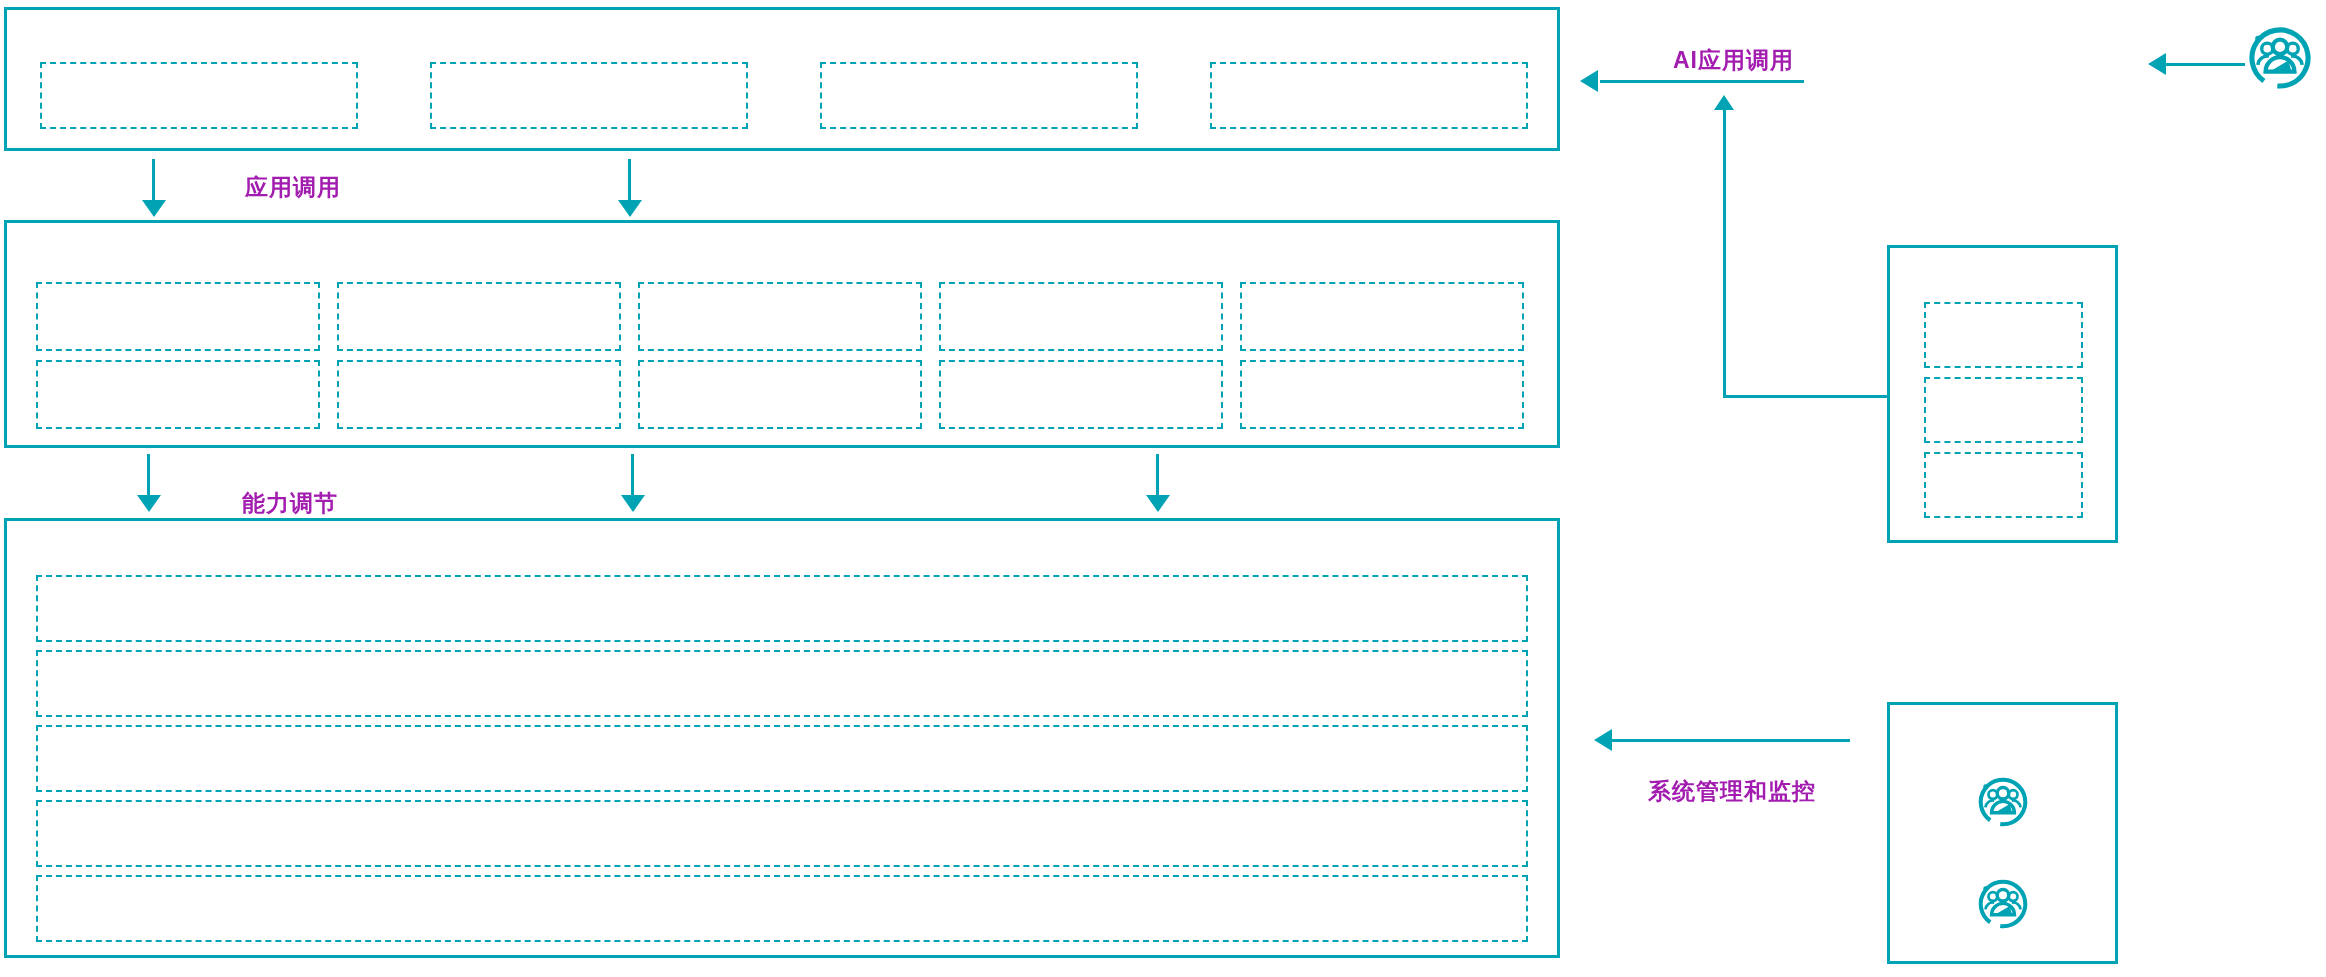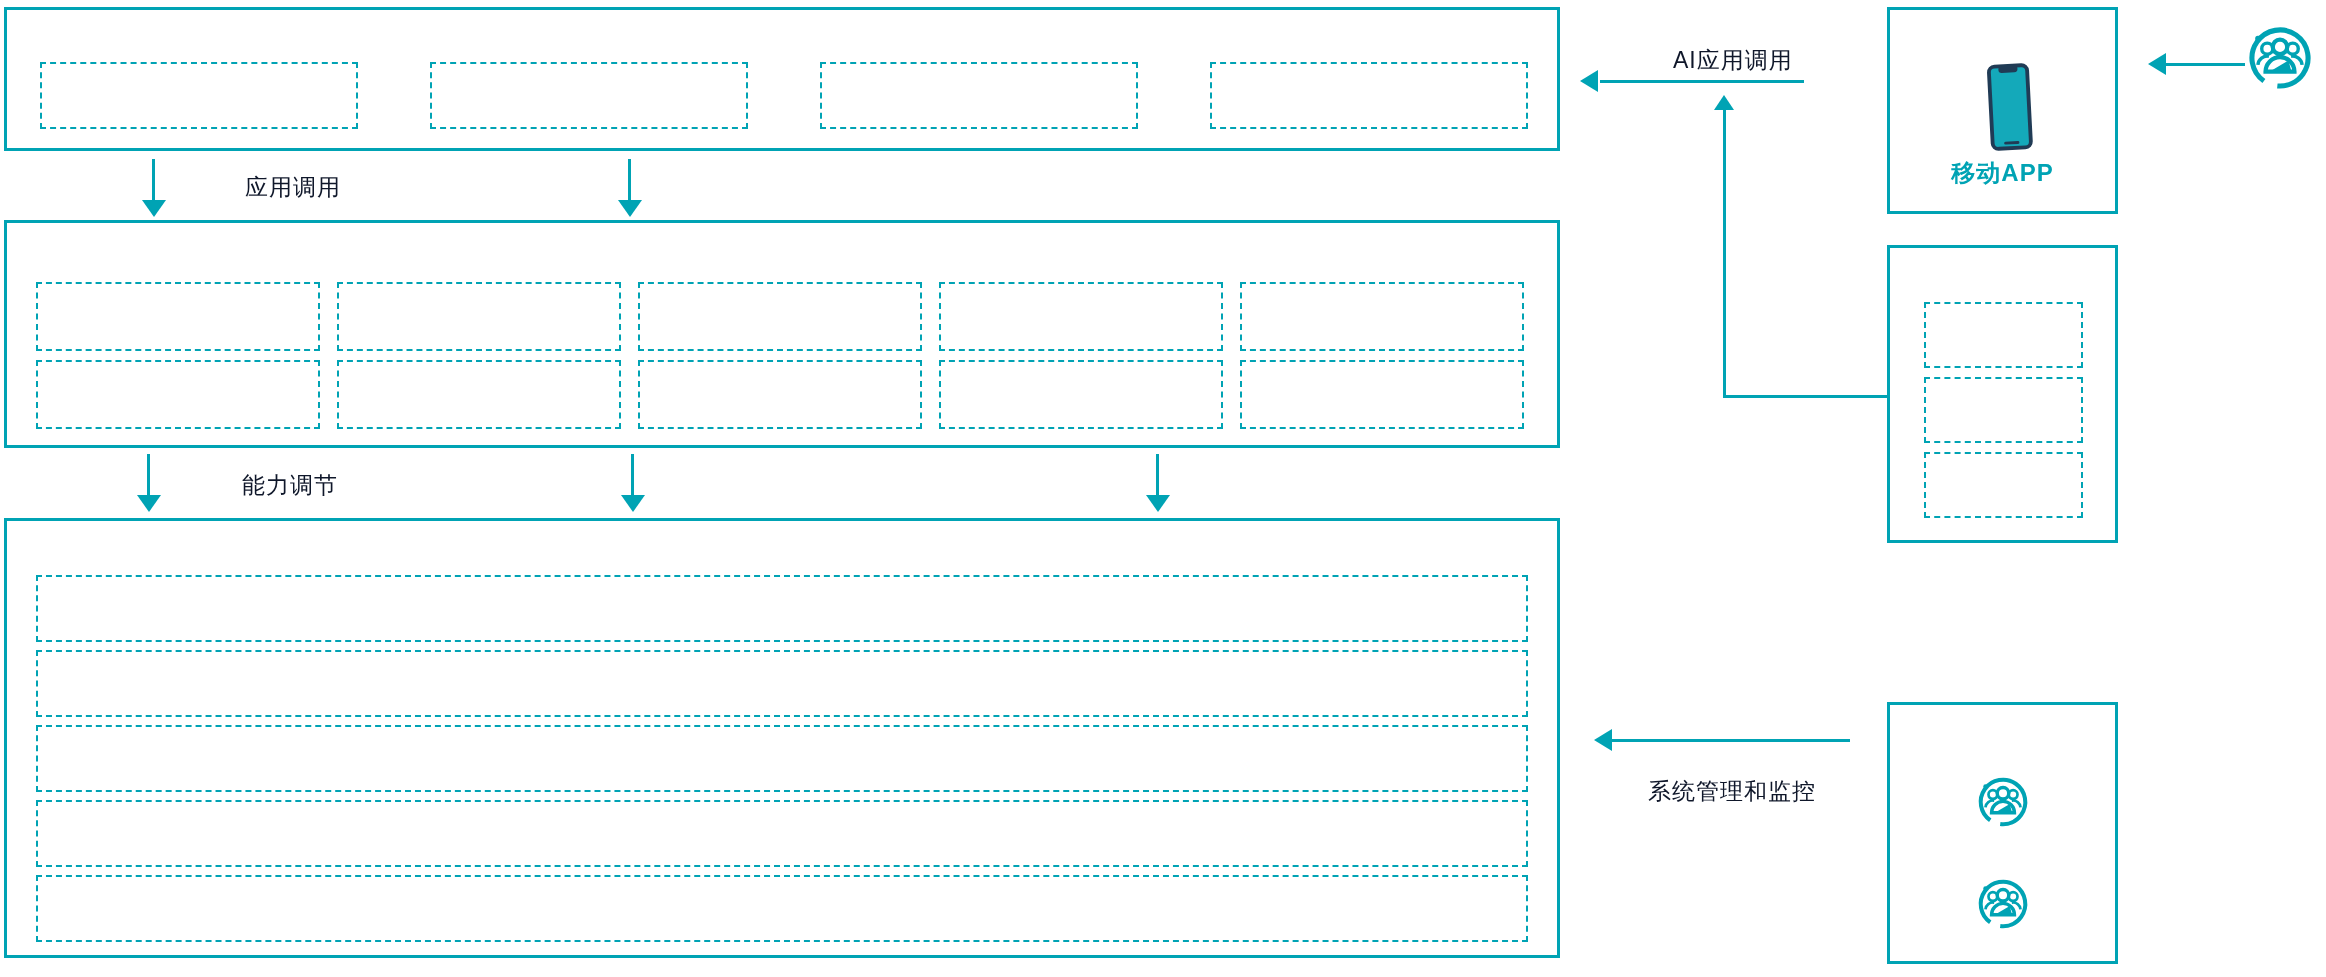--- a/index.html
+++ b/index.html
@@ -39,21 +39,21 @@
     border-left:12px solid transparent;border-right:12px solid transparent;
     border-top:17px solid #00a3b4;}
   .head-left{position:absolute;width:0;height:0;
     border-top:11px solid transparent;border-bottom:11px solid transparent;
     border-right:18px solid #00a3b4;}
   .head-up{position:absolute;width:0;height:0;
     border-left:10px solid transparent;border-right:10px solid transparent;
     border-bottom:15px solid #00a3b4;}
 
   
-  .flow-label{position:absolute;color:#0f172a;font-weight:normal;font-size:23px;
+  .flow-label{position:absolute;color:#a21caf;font-weight:bold;font-size:23px;
     letter-spacing:1px;white-space:nowrap;}
   .mobile-label{position:absolute;left:0;right:0;bottom:22px;text-align:center;
     color:#00a3b4;font-weight:bold;font-size:24px;letter-spacing:1px;}
 
   
   .phone-wrap{position:absolute;left:98px;top:52px;transform:rotate(-3deg);}
   .users-icon-topright{position:absolute;left:2246px;top:24px;}
   .admin-users{position:absolute;left:0;right:0;top:70px;display:flex;
     flex-direction:column;align-items:center;gap:44px;}
 </style>
@@ -93,21 +93,21 @@
         <div class="dashed-slot mid-slot"></div>
       </div>
   </div>
 
   <div class="vline" style="left:147px;top:454px;height:42px;"></div>
   <div class="head-down" style="left:137px;top:495px;"></div>
   <div class="vline" style="left:631px;top:454px;height:42px;"></div>
   <div class="head-down" style="left:621px;top:495px;"></div>
   <div class="vline" style="left:1156px;top:454px;height:42px;"></div>
   <div class="head-down" style="left:1146px;top:495px;"></div>
-  <div class="flow-label" style="left:242px;top:470px;">能力调节</div>
+  <div class="flow-label" style="left:242px;top:488px;">能力调节</div>
 
   <div class="solid-box band-bottom">
     <div class="bottom-stack">
       <div class="dashed-slot bottom-row"></div>
     <div class="dashed-slot bottom-row"></div>
         <div class="dashed-slot bottom-row"></div>
         <div class="dashed-slot bottom-row"></div>
         <div class="dashed-slot bottom-row"></div>
       </div>
   </div>
@@ -119,31 +119,20 @@
   <div class="vline" style="left:1723px;top:108px;height:290px;"></div>
   <div class="hline" style="left:1723px;top:395px;width:164px;"></div>
 
   <div class="hline" style="left:1612px;top:739px;width:238px;"></div>
   <div class="head-left" style="left:1594px;top:729px;"></div>
   <div class="flow-label" style="left:1648px;top:776px;">系统管理和监控</div>
 
   <div class="hline" style="left:2165px;top:63px;width:80px;"></div>
   <div class="head-left" style="left:2148px;top:53px;"></div>
 
-  <div class="solid-box mobile-box">
-    <div class="phone-wrap">
-      <svg width="44" height="90" viewBox="0 0 46 92">
-        <rect x="1" y="1" width="44" height="90" rx="8" fill="#203b55"></rect>
-        <rect x="5" y="5" width="36" height="82" rx="4" fill="#14a9ba"></rect>
-        <rect x="13" y="3" width="20" height="7" rx="3.5" fill="#203b55"></rect>
-        <rect x="15" y="82" width="16" height="3" rx="1.5" fill="#203b55"></rect>
-      </svg>
-    </div>
-    <div class="mobile-label">移动APP</div>
-  </div>
 
   <div class="solid-box integration-box">
     <div class="integration-stack">
       <div class="dashed-slot integration-slot"></div>
     <div class="dashed-slot integration-slot"></div>
         <div class="dashed-slot integration-slot"></div>
       </div>
   </div>
 
   <div class="solid-box admin-box">

